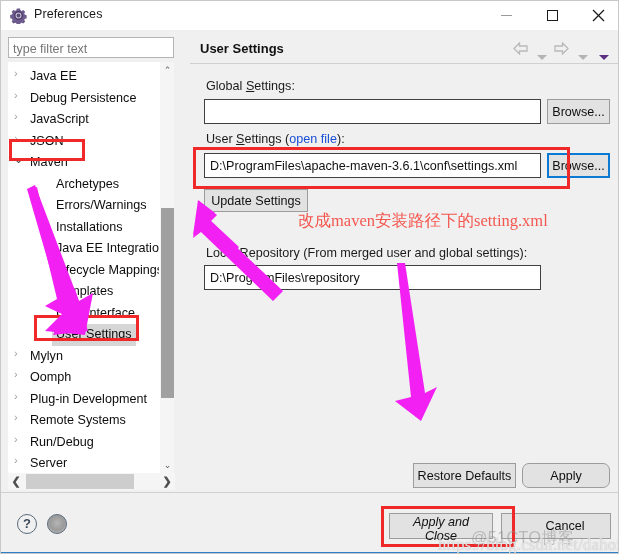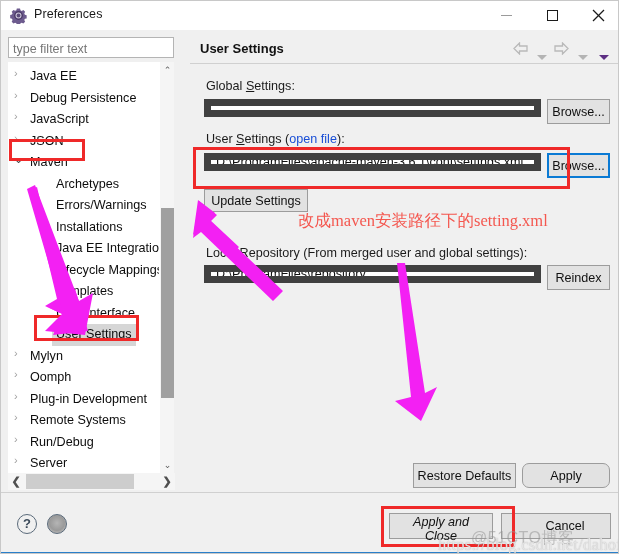--- a/index.html
+++ b/index.html
@@ -180,23 +180,23 @@
     white-space: nowrap;
   }
   .fld-label u { text-decoration: underline; }
   .link {
     color: #1a4fd6;
     cursor: pointer;
   }
   .txtinput {
     position: absolute;
     background: #ffffff;
-    border: 7px solid #404040;
-    box-sizing: border-box;
-    height: 18px;
+    border: 1px solid #404040;
+    box-sizing: border-box;
+    height: 25px;
     font-size: 12.6px;
     color: #111;
     padding: 0 5px;
     font-family: "Liberation Sans", sans-serif;
     outline: none;
   }
   .btn {
     position: absolute;
     background: #e2e2e2;
     border: 1px solid #9c9c9c;
@@ -447,21 +447,20 @@
   <div class="fld-label" style="left:205px;top:131px;">
     <span>User </span><u>S</u><span>ettings (</span><span class="link">open file</span><span>):</span>
   </div>
   <input class="txtinput" style="left: 203px; top: 152px; width: 337px;" value="D:\ProgramFiles\apache-maven-3.6.1\conf\settings.xml">
   <button class="btn focus-blue" style="left:546px;top:152px;width:63px;">Browse...</button>
 
   <button class="btn" style="left:203px;top:188px;width:104px;height:23px;">Update Settings</button>
 
   <div class="fld-label" style="left:205px;top:245px;">Local Repository (From merged user and global settings):</div>
   <input class="txtinput" style="left: 203px; top: 264px; width: 337px;" value="D:\ProgramFiles\repository">
-  <button class="btn" style="left:546px;top:264px;width:63px;">Reindex</button>
 
   <button class="btn" style="left:412px;top:462px;width:103px;height:25px;">Restore Defaults</button>
   <button class="btn" style="left:521px;top:462px;width:88px;height:25px;border-radius:7px;">Apply</button>
 
   <div class="bottom-sep"></div>
 
   <div class="help-icon">?</div>
   <div class="restore-icon"></div>
 
   <button class="footer-btn" style="left:388px;top:512px;width:104px;font-style:italic;">Apply and Close</button>

